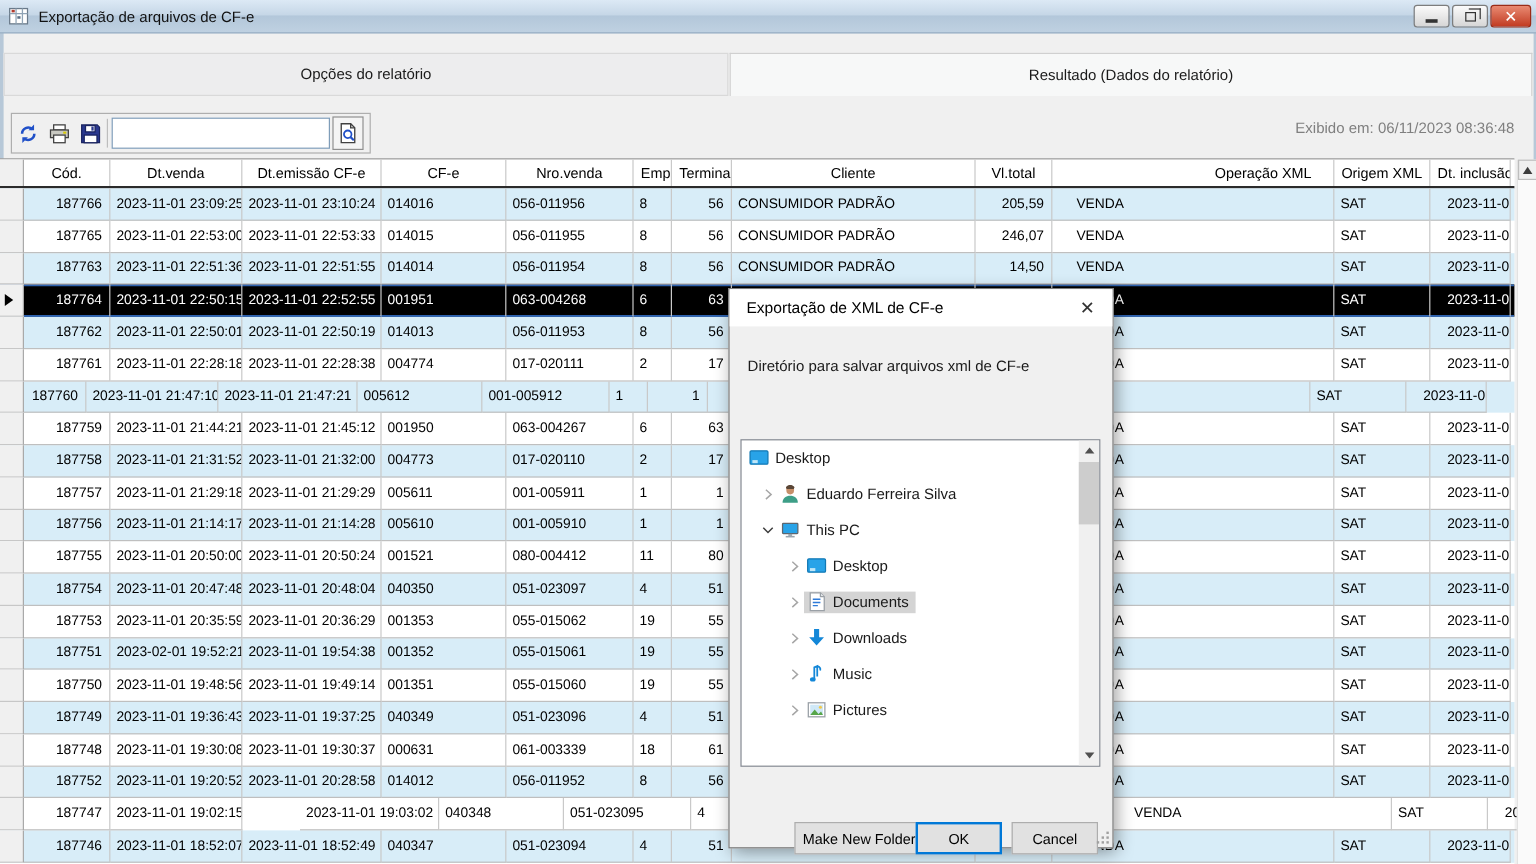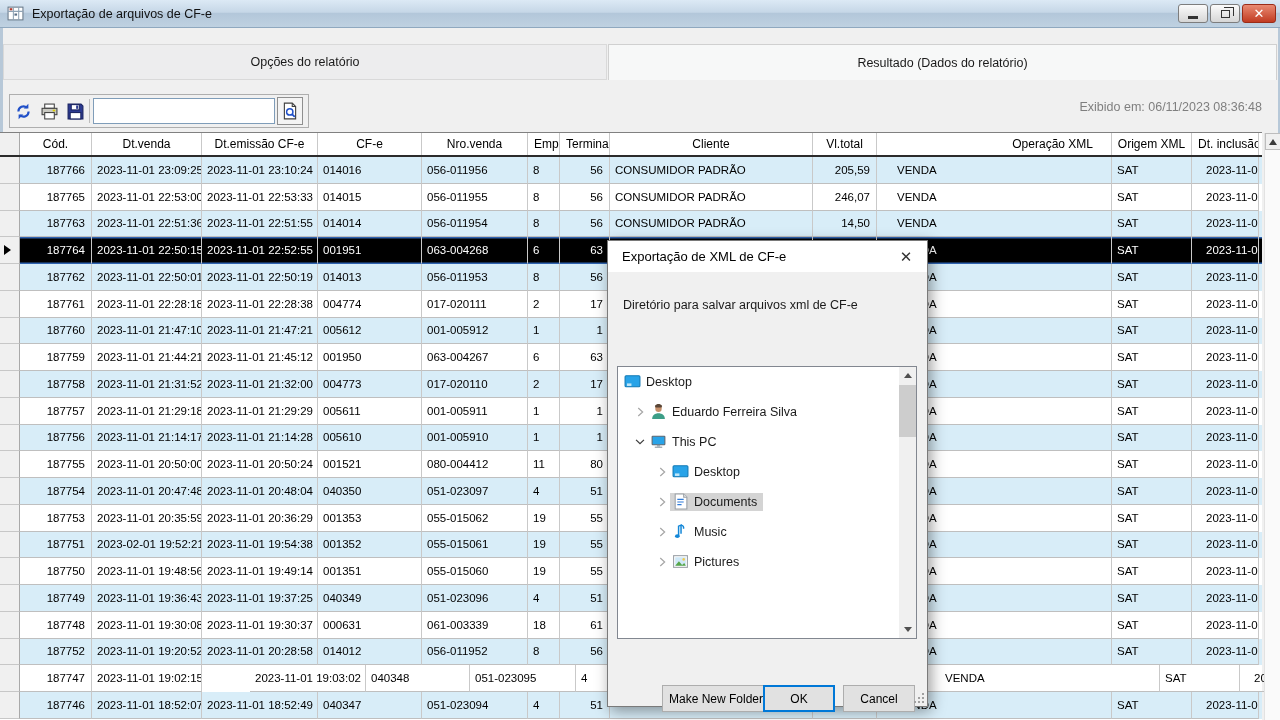--- a/index.html
+++ b/index.html
@@ -294,21 +294,21 @@
             <div class="gcell al" style="width: 32px;">2</div>
             <div class="gcell ar" style="width: 50px;">17</div>
             <div class="gcell al" style="width: 203px;"></div>
             <div class="gcell ar" style="width: 64px;"></div>
             <div class="gcell al" style="width: 235px; padding-left: 20px;">VENDA</div>
             <div class="gcell al" style="width: 80px;">SAT</div>
             <div class="gcell al" style="width: 67px; padding-left: 14px;">2023-11-01</div>
           </div>
           <div class="grow blue">
             <div class="gmarker"></div>
-            <div class="gcell ar" style="width: 72px; padding-left: 24px;">187760</div>
+            <div class="gcell ar" style="width: 52px; padding-left: 24px;">187760</div>
             <div class="gcell al" style="width: 110px;">2023-11-01 21:47:10</div>
             <div class="gcell al" style="width: 116px;">2023-11-01 21:47:21</div>
             <div class="gcell al" style="width: 104px;">005612</div>
             <div class="gcell al" style="width: 106px;">001-005912</div>
             <div class="gcell al" style="width: 32px;">1</div>
             <div class="gcell ar" style="width: 50px;">1</div>
             <div class="gcell al" style="width: 203px;"></div>
             <div class="gcell ar" style="width: 64px;"></div>
             <div class="gcell al" style="width: 235px; padding-left: 20px;">VENDA</div>
             <div class="gcell al" style="width: 80px;">SAT</div>
@@ -612,20 +612,33 @@
               </span>
             </div>
             <div class="tree-row" style="padding-left: 36px;">
               <div class="tree-exp">
                 <svg viewBox="0 0 16 16">
                   <path d="M6 3.5l5 4.5-5 4.5" fill="none" stroke="#a6a6a6" stroke-width="1.4"></path>
                 </svg>
               </div>
               <span class="wrap">
                 <span class="tree-icon"><svg viewBox="0 0 16 16">
+                    <path d="M6 1h4v6.5h3.8L8 14 2.2 7.5H6z" fill="#1387d8"></path>
+                  </svg></span>
+                <span class="tree-label">Downloads</span>
+              </span>
+            </div>
+            <div class="tree-row" style="padding-left: 36px;">
+              <div class="tree-exp">
+                <svg viewBox="0 0 16 16">
+                  <path d="M6 3.5l5 4.5-5 4.5" fill="none" stroke="#a6a6a6" stroke-width="1.4"></path>
+                </svg>
+              </div>
+              <span class="wrap">
+                <span class="tree-icon"><svg viewBox="0 0 16 16">
                     <path d="M6.2 12.2V3l2.3-1v8.2" fill="none" stroke="#1387d8" stroke-width="1.4"></path>
                     <ellipse cx="5" cy="12.4" rx="2.2" ry="1.7" fill="#1387d8"></ellipse>
                     <path d="M8.5 2c2 .4 2.8 1.6 2.3 3.4" fill="none" stroke="#1387d8" stroke-width="1.4"></path>
                   </svg></span>
                 <span class="tree-label">Music</span>
               </span>
             </div>
             <div class="tree-row" style="padding-left: 36px;">
               <div class="tree-exp">
                 <svg viewBox="0 0 16 16">

